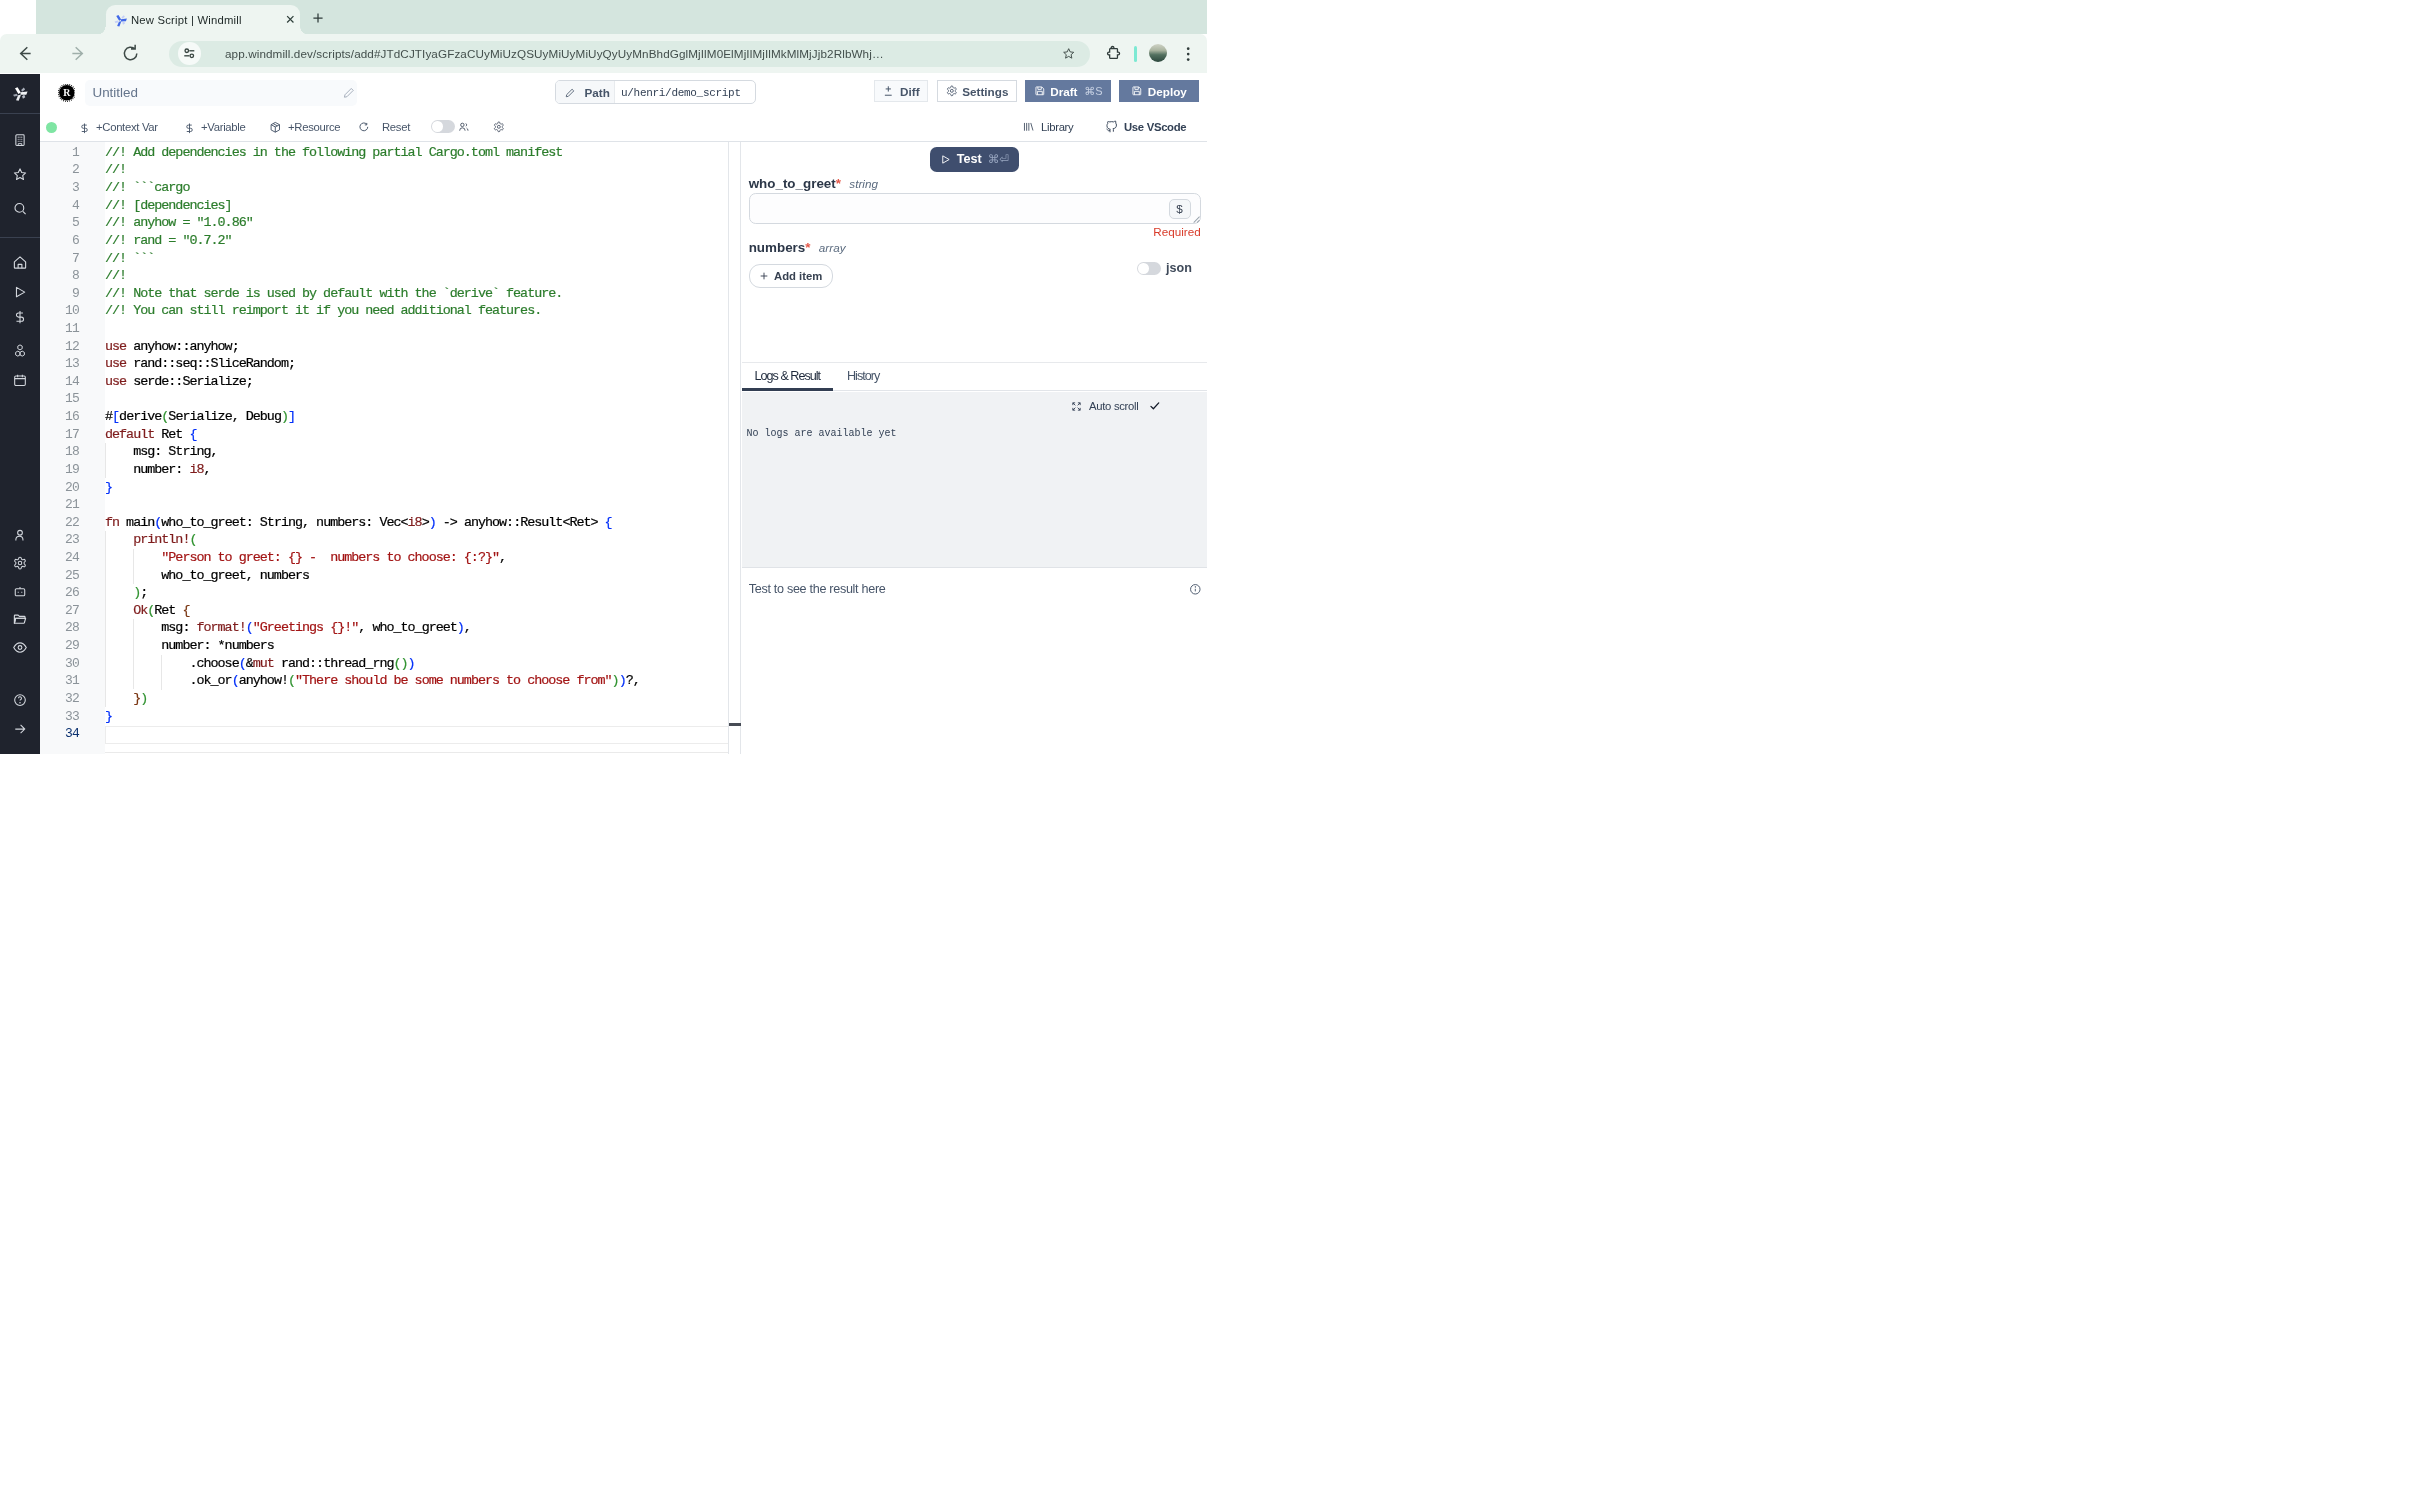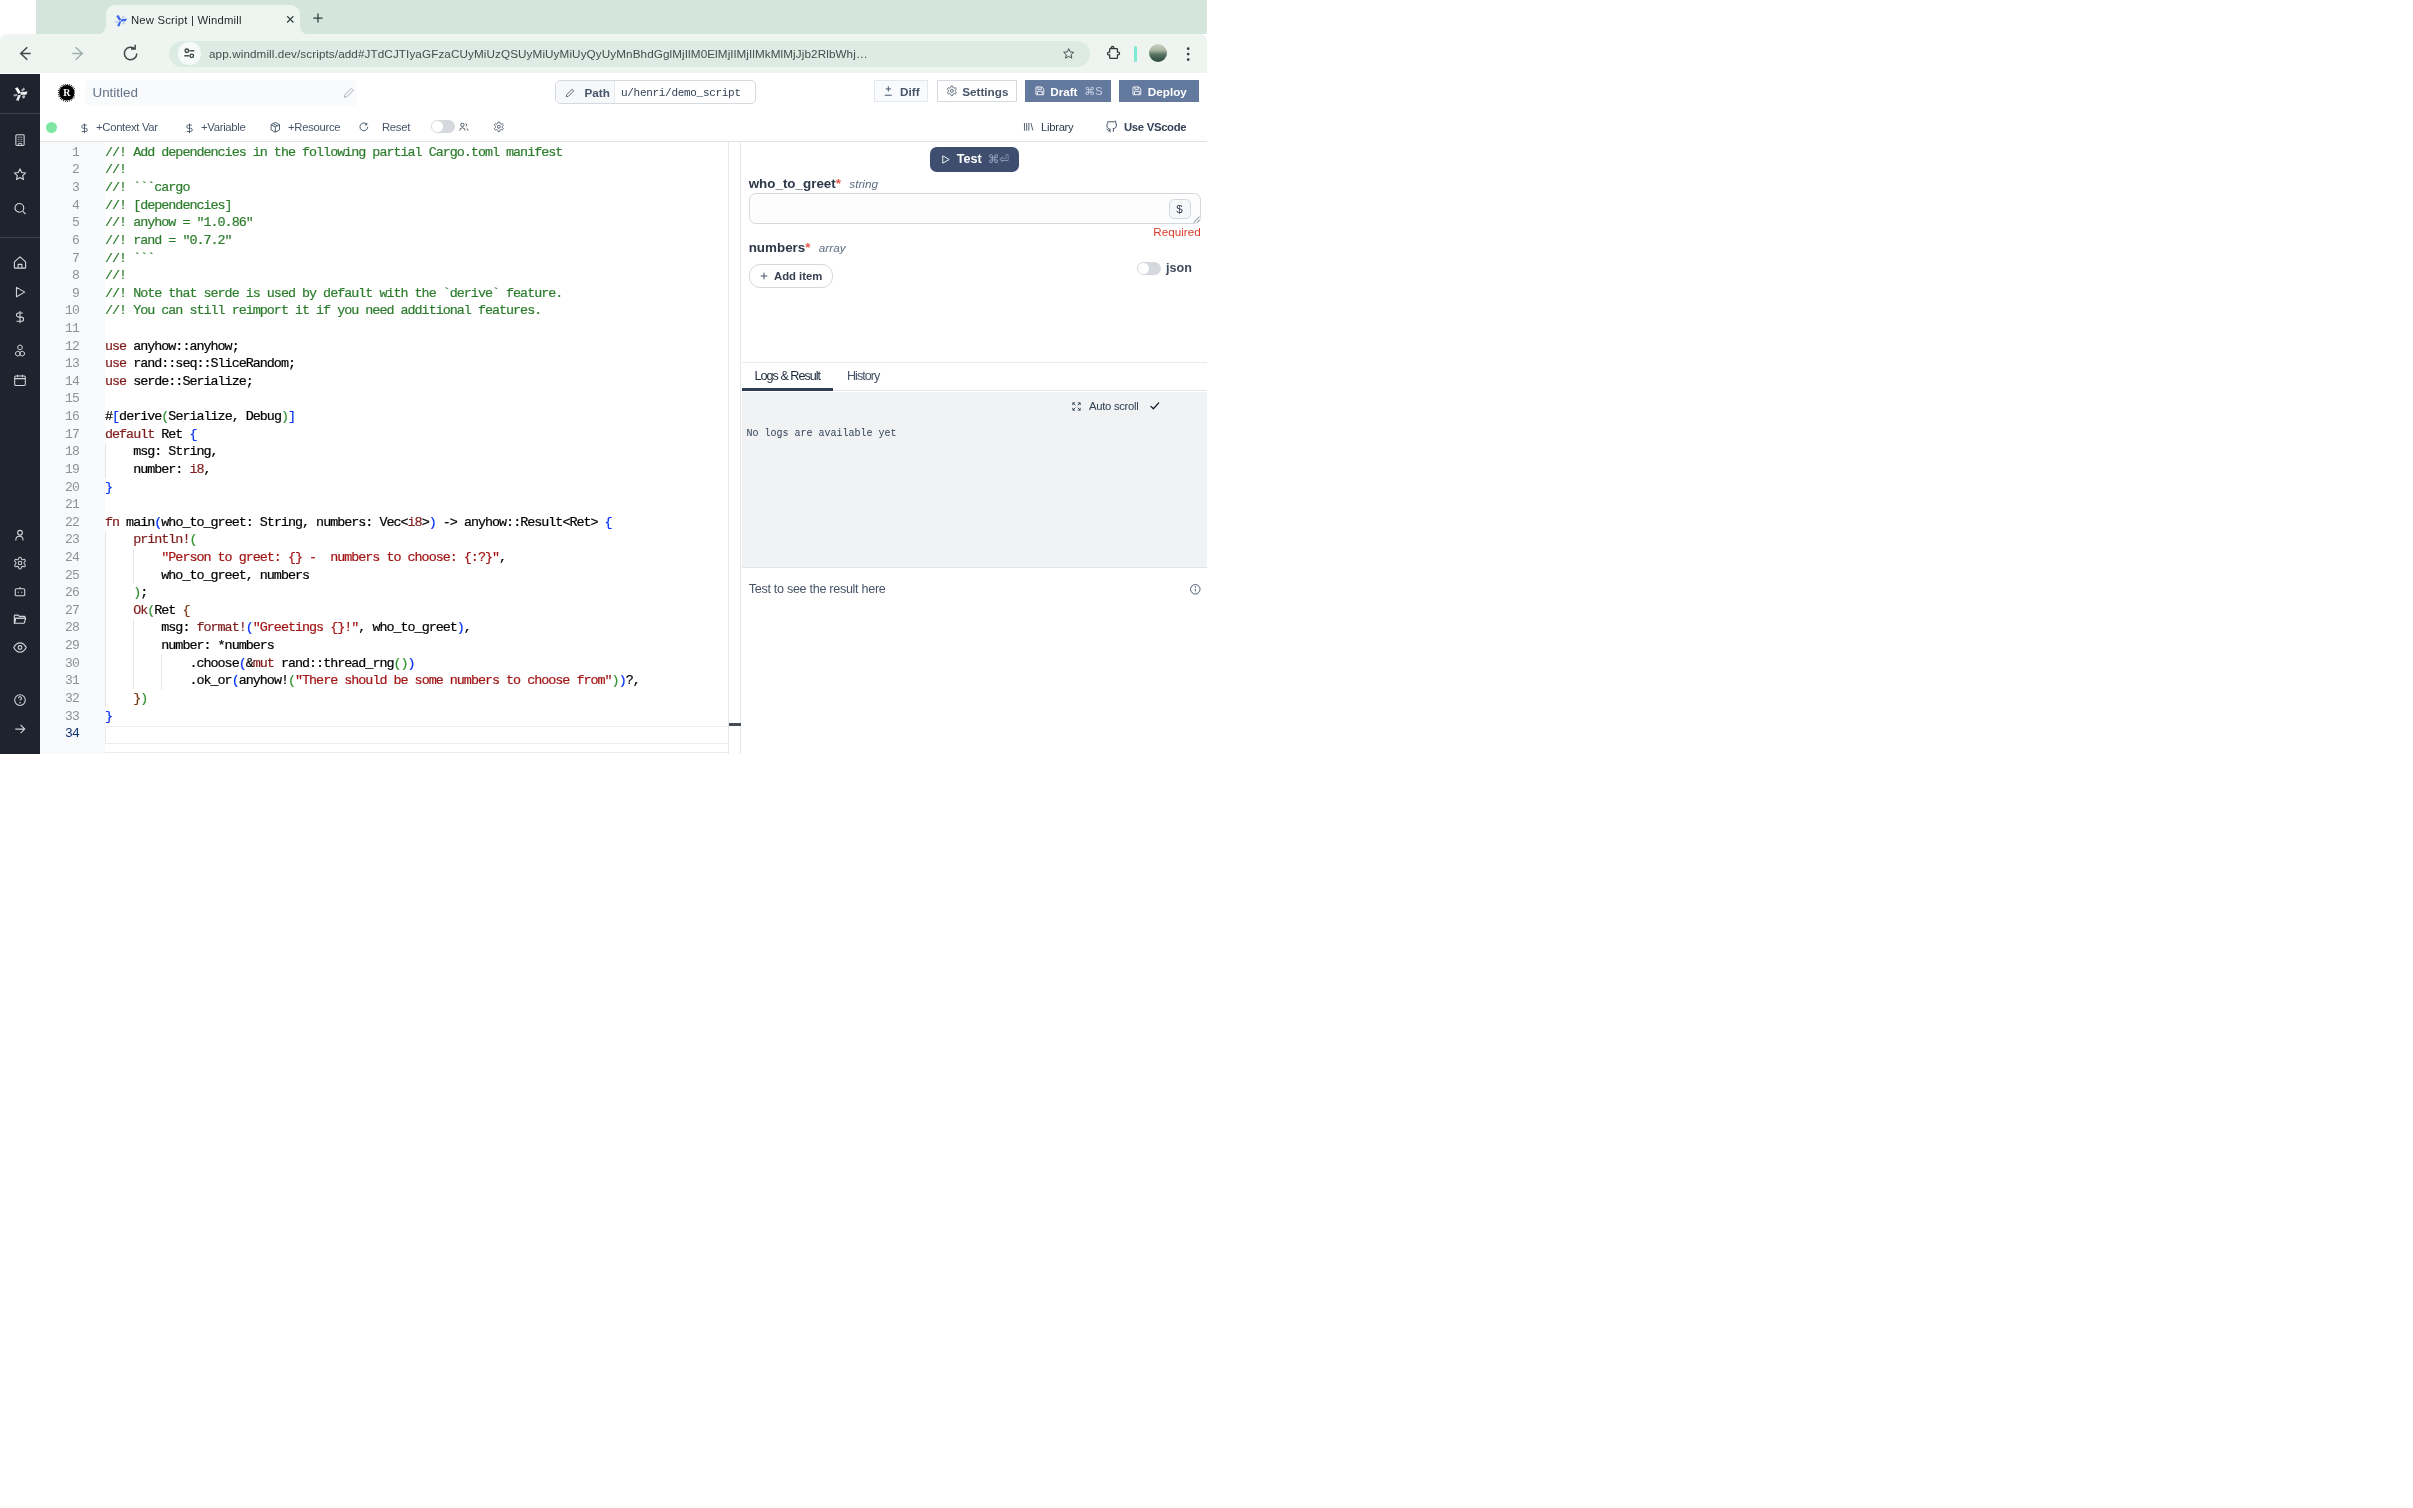--- a/index.html
+++ b/index.html
@@ -11,21 +11,21 @@
 #tabstrip { left:0; top:0; width:1207px; height:34px; background:#d4e5de;margin-left:36px; }
 #tab { left:70px; top:5px; width:194px; height:29px; background:#eef5f1; border-radius:9.2px 9.2px 0 0; }
 #tab .fav { position:absolute; left:6.7px; top:7.5px; }
 #tab .title { position:absolute; left:25px; top:8.8px; font-size:11.3px; letter-spacing:0.2px; color:#1d2726; white-space:nowrap; }
 #tab .x { position:absolute; left:178px; top:8px; width:12.6px; height:12.6px; }
 #newtab { left:277px; top:13.4px; width:10px; height:10px; }
 #cyanbtn { left:1178px; top:5.9px; width:23.5px; height:23.5px; background:#c1f5e8; border-radius:7.5px; }
 #urlrow { left:0; top:34px; width:1207px; height:39px; background:#eef5f1; border-radius:6.7px 6.7px 0 0; }
 #urlpill { position:absolute; left:169px; top:6.7px; width:921px; height:26px; background:#dcebe4; border-radius:13.4px; }
 #sitecircle { position:absolute; left:9.2px; top:1.7px; width:22.6px; height:22.6px; background:#f6faf8; border-radius:50%; }
-#urltext { position:absolute; left:40px; top:6.3px; font-size:11.7px; color:#434f4c; letter-spacing:0.1px; white-space:nowrap; overflow:visible;text-align:right; }
+#urltext { position:absolute; left:56px; top:6.3px; font-size:11.7px; color:#434f4c; letter-spacing:0.1px; white-space:nowrap; overflow:visible;text-align:right; }
 .navic { position:absolute; top:0; }
 
 
 #sidebar { left:0; top:74px; width:40px; height:680px; background:#1f232d; }
 #sidebar .div { position:absolute; left:0; width:40px; height:0.8px; background:#3a4150; }
 .sic { position:absolute; left:50%; transform:translateX(-50%); }
 
 
 #topbar { left:40px; top:74px; width:1167px; height:68px; background:#fff; border-bottom:0.8px solid #dfe3e8; }
 #untitled { position:absolute; left:45px; top:5.9px; width:272px; height:26px; background:#f8fafc; border-radius:5px; }

